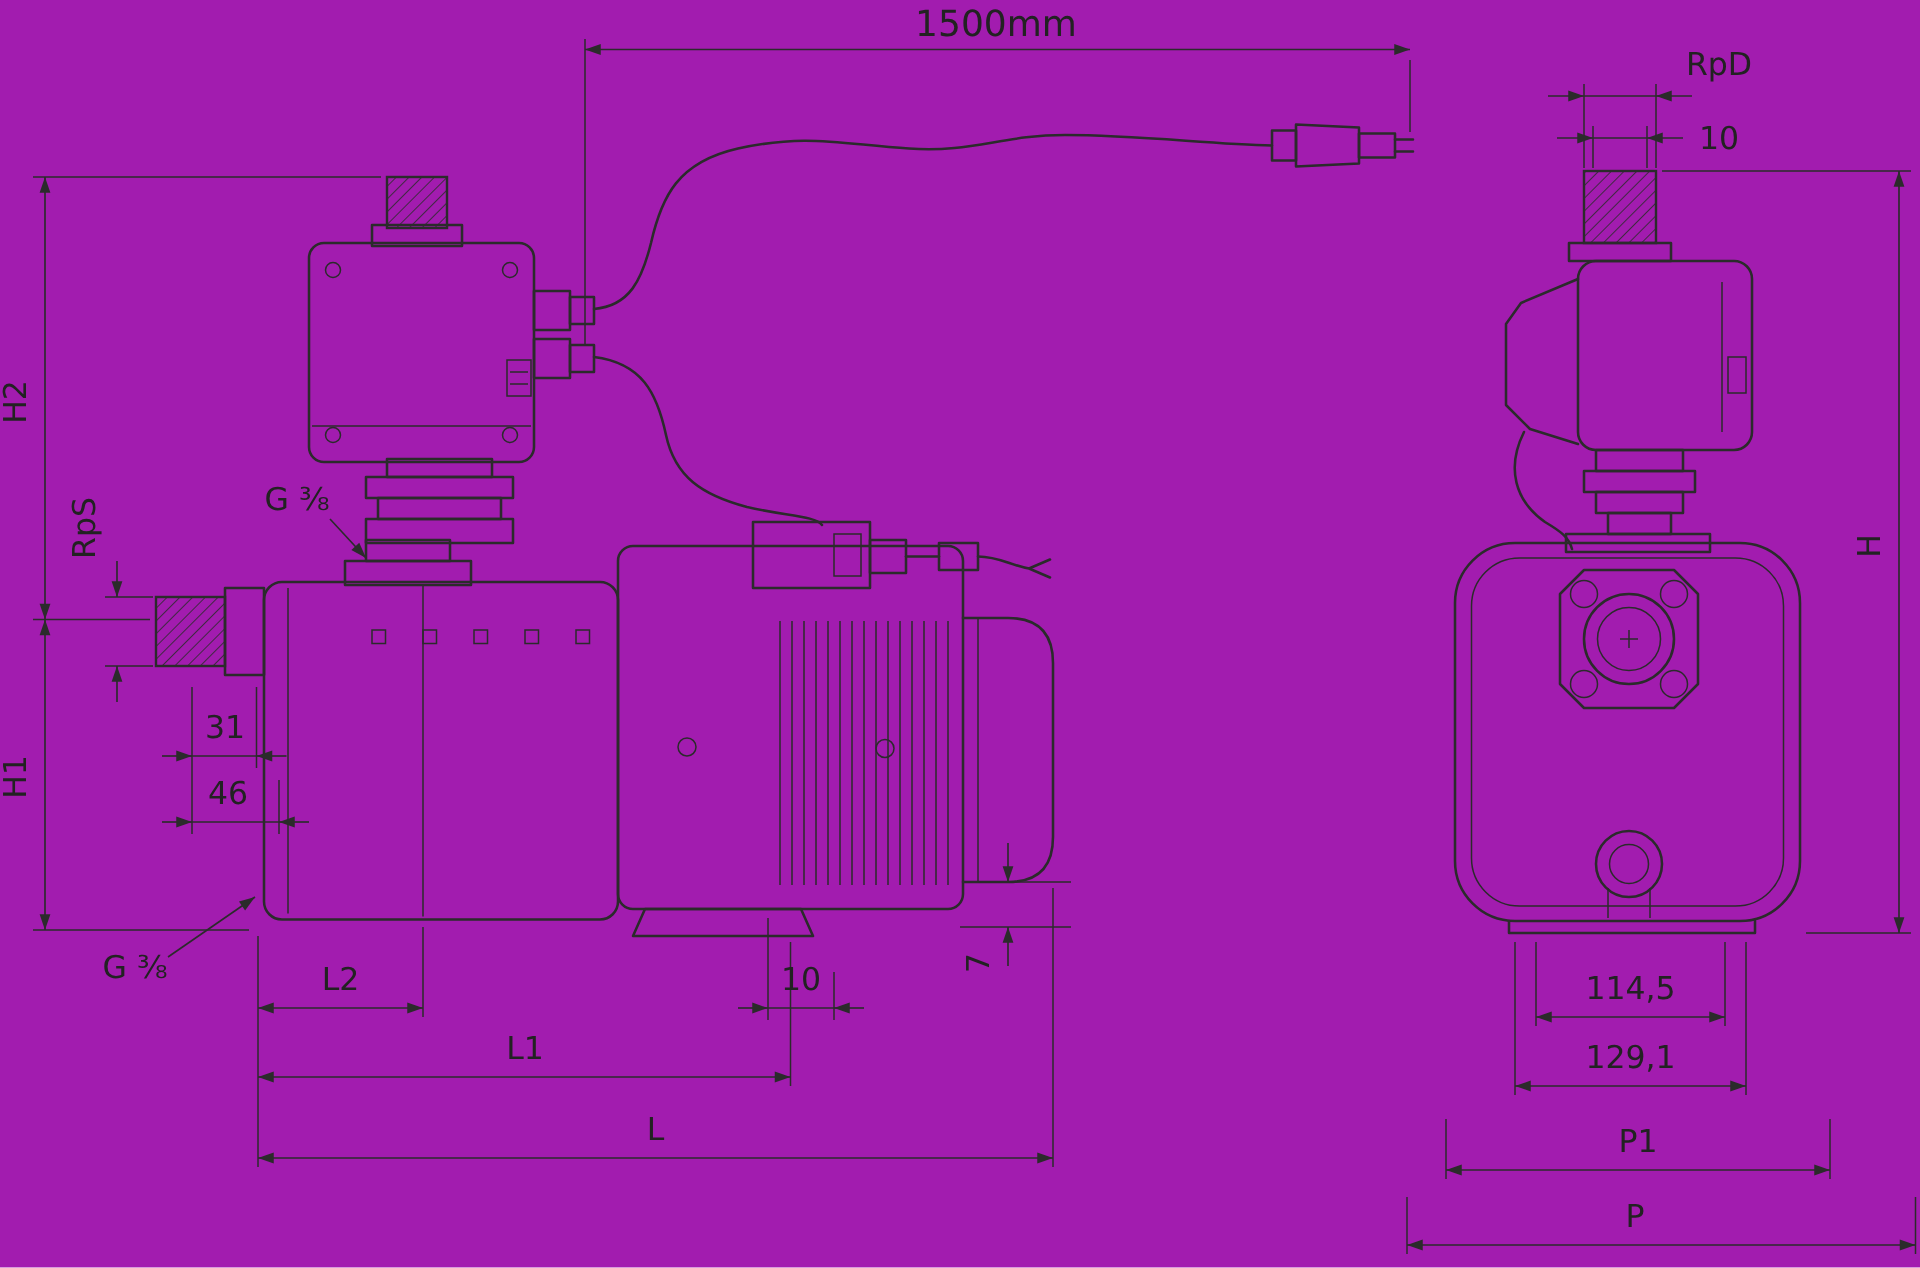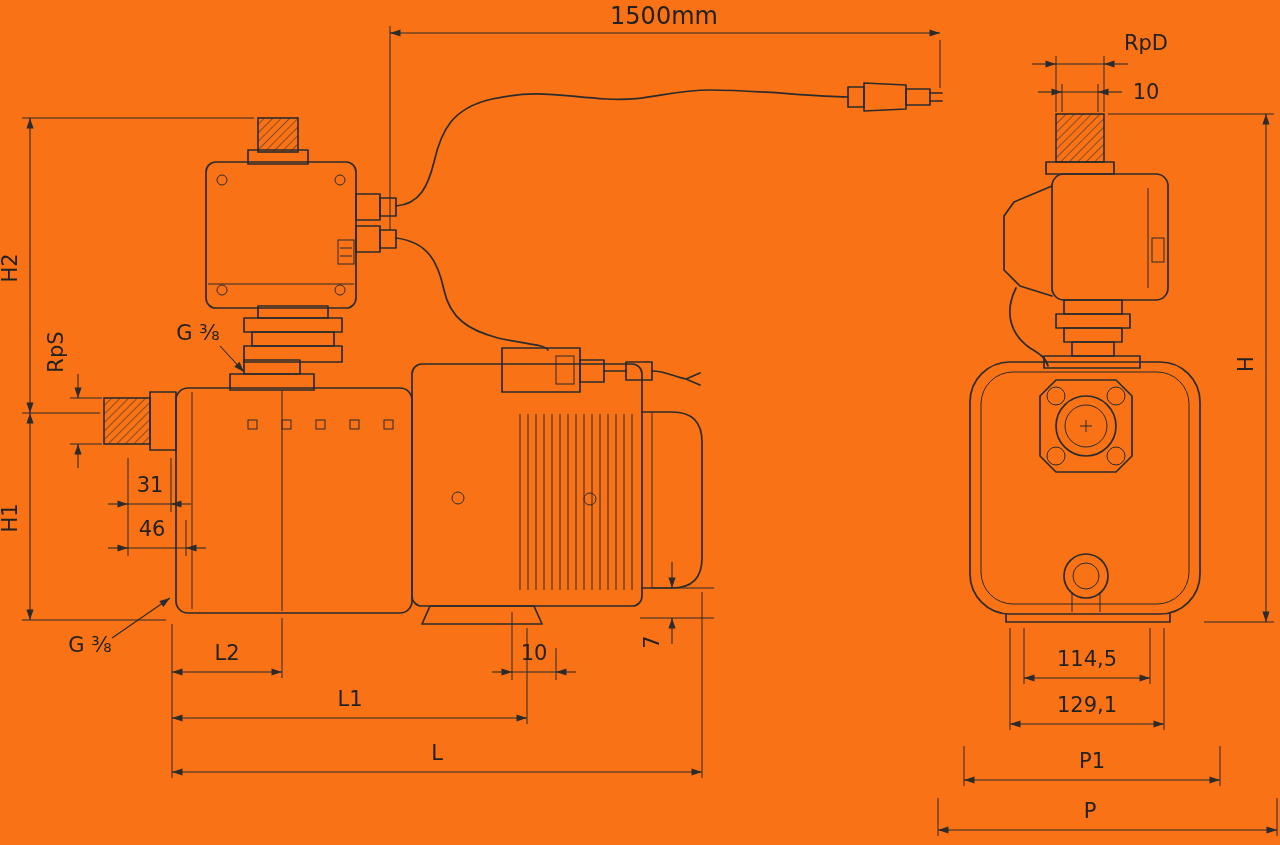--- a/index.html
+++ b/index.html
@@ -1,16 +1,16 @@
 <!DOCTYPE html>
 <html><head>
 <meta charset="utf-8">
 <style>
   html,body{margin:0;padding:0;background:#ffffff}
-  .stage{width:1280px;height:845px;background:#f97316;overflow:hidden}
+  .stage{width:1280px;height:845px;background:#a21caf;overflow:hidden}
   svg{display:block}
   .ln{fill:none;stroke:#2b2b2b;stroke-width:1.7;stroke-linejoin:round;stroke-linecap:round}
   .thin{fill:none;stroke:#2b2b2b;stroke-width:1}
   .dim{fill:none;stroke:#2b2b2b;stroke-width:1.1}
   .hatch{fill:url(#hatchp);stroke:#2b2b2b;stroke-width:1.6}
   text.lbl{font-family:"DejaVu Sans","Liberation Sans",sans-serif;font-size:21px;fill:#222222;text-anchor:middle}
   text.big{font-size:24px}
 </style>
 </head>
 <body>

